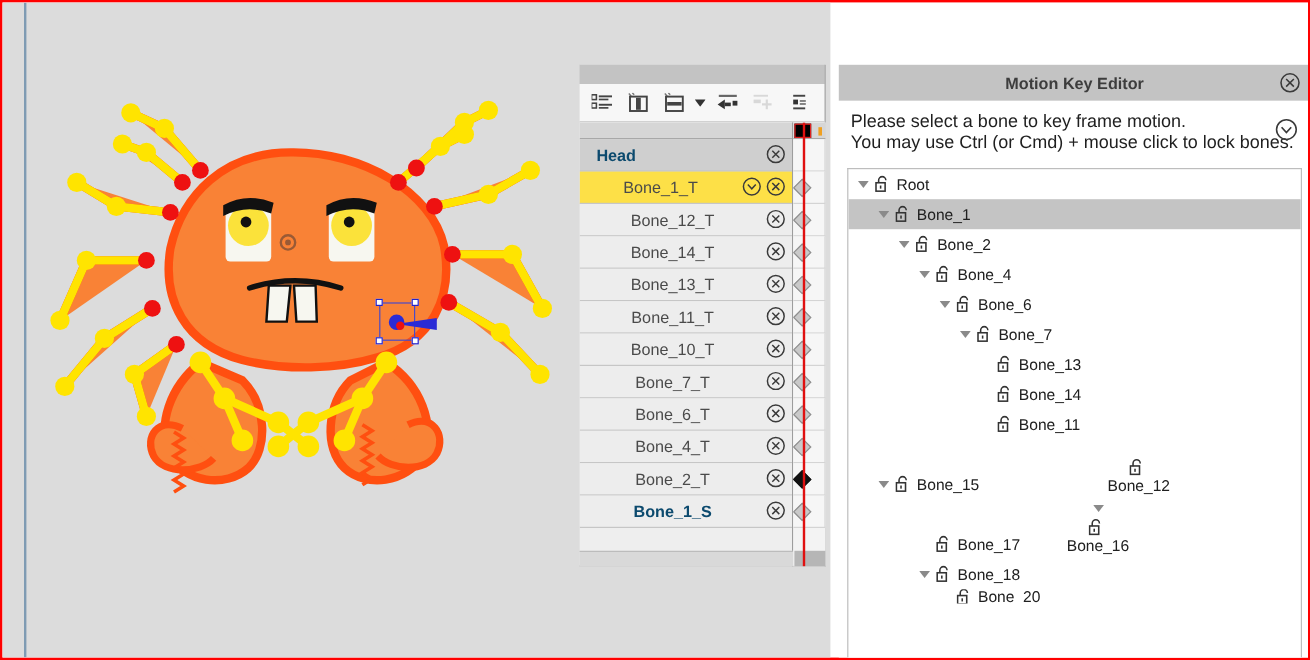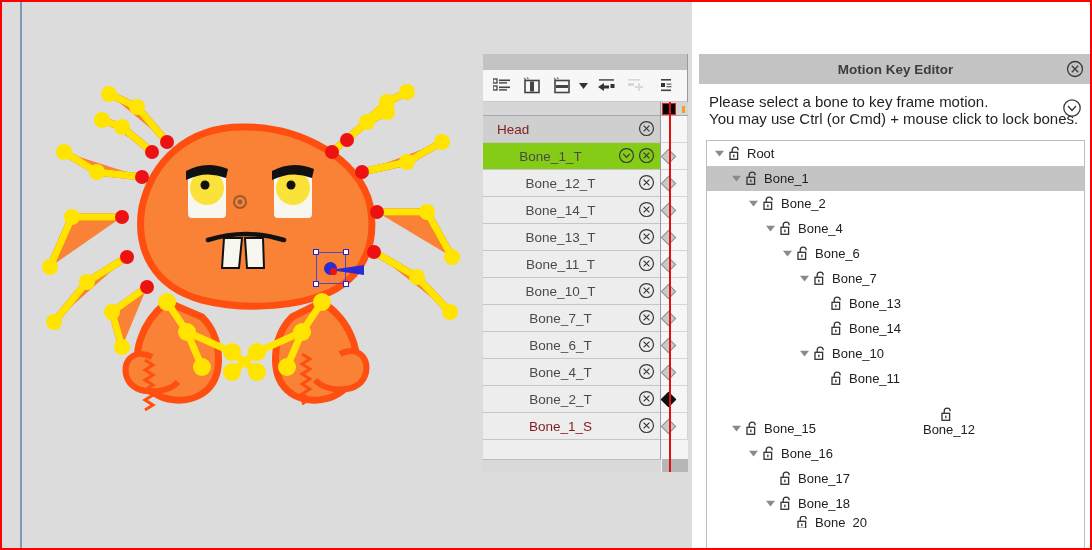--- a/index.html
+++ b/index.html
@@ -96,29 +96,29 @@
   }
   .ch-row {
     height: 27px;
     display: flex; align-items: center;
     border-bottom: 1px solid #c6c6c6;
     background: #ededed;
     padding-right: 4px;
     position: relative;
   }
   .ch-row.header { background: #cfcfcf; }
-  .ch-row.selected { background: #84cc16; }
+  .ch-row.selected { background: #fde047; }
   .ch-label {
     flex: 1;
     font-size: 13.5px; color: #4a4a4a;
     text-align: center;
     white-space: nowrap; overflow: hidden;
   }
   .ch-row.header .ch-label,
-  .ch-row.bold .ch-label { color: #7f1d1d; font-weight: normal; }
+  .ch-row.bold .ch-label { color: #0c4a6e; font-weight: bold; }
   .ch-row.header .ch-label { text-align: left; padding-left: 14px; }
   .ch-row.bold .ch-label { text-align: center; }
   .ch-icons { display: flex; align-items: center; gap: 2px; }
   .circ-icon { width: 18px; height: 18px; color: #3a3a3a; }
   .circ-icon svg { display: block; }
 
   #track-col {
     width: 27px; height: 370px;
     background: #f3f3f3;
     position: relative;
@@ -755,35 +755,20 @@
           </span>
           <span class="lockico">
             <svg width="13" height="15" viewBox="0 0 13 15">
               <path d="M3.2 6.5 V4.2 A3 3 0 0 1 9.2 4.2" fill="none" stroke="#333" stroke-width="1.3"></path>
               <rect x="1" y="6.3" width="7.6" height="7" fill="none" stroke="#333" stroke-width="1.3"></rect>
               <rect x="4.2" y="8.6" width="1.3" height="2.6" fill="#333"></rect>
             </svg>
           </span>
           <span class="tree-label">Bone_14</span>
         </div>
-        <div class="tree-row" style="padding-left: 90px;">
-          <span class="tri">
-            <svg width="9" height="7" viewBox="0 0 9 7">
-              <path d="M0 0.8 L9 0.8 L4.5 6.6 Z" fill="#8a8a8a"></path>
-            </svg>
-          </span>
-          <span class="lockico">
-            <svg width="13" height="15" viewBox="0 0 13 15">
-              <path d="M3.2 6.5 V4.2 A3 3 0 0 1 9.2 4.2" fill="none" stroke="#333" stroke-width="1.3"></path>
-              <rect x="1" y="6.3" width="7.6" height="7" fill="none" stroke="#333" stroke-width="1.3"></rect>
-              <rect x="4.2" y="8.6" width="1.3" height="2.6" fill="#333"></rect>
-            </svg>
-          </span>
-          <span class="tree-label">Bone_10</span>
-        </div>
         <div class="tree-row" style="padding-left: 107px;">
           <span class="tri empty">
             <svg width="9" height="7" viewBox="0 0 9 7">
               <path d="M0 0.8 L9 0.8 L4.5 6.6 Z" fill="#8a8a8a"></path>
             </svg>
           </span>
           <span class="lockico">
             <svg width="13" height="15" viewBox="0 0 13 15">
               <path d="M3.2 6.5 V4.2 A3 3 0 0 1 9.2 4.2" fill="none" stroke="#333" stroke-width="1.3"></path>
               <rect x="1" y="6.3" width="7.6" height="7" fill="none" stroke="#333" stroke-width="1.3"></rect>
@@ -815,21 +800,21 @@
           </span>
           <span class="lockico">
             <svg width="13" height="15" viewBox="0 0 13 15">
               <path d="M3.2 6.5 V4.2 A3 3 0 0 1 9.2 4.2" fill="none" stroke="#333" stroke-width="1.3"></path>
               <rect x="1" y="6.3" width="7.6" height="7" fill="none" stroke="#333" stroke-width="1.3"></rect>
               <rect x="4.2" y="8.6" width="1.3" height="2.6" fill="#333"></rect>
             </svg>
           </span>
           <span class="tree-label">Bone_15</span>
         </div>
-        <div class="tree-row" style="padding-left: 39px;">
+        <div class="tree-row" style="padding-left: 39px; flex-direction: column;">
           <span class="tri">
             <svg width="9" height="7" viewBox="0 0 9 7">
               <path d="M0 0.8 L9 0.8 L4.5 6.6 Z" fill="#8a8a8a"></path>
             </svg>
           </span>
           <span class="lockico">
             <svg width="13" height="15" viewBox="0 0 13 15">
               <path d="M3.2 6.5 V4.2 A3 3 0 0 1 9.2 4.2" fill="none" stroke="#333" stroke-width="1.3"></path>
               <rect x="1" y="6.3" width="7.6" height="7" fill="none" stroke="#333" stroke-width="1.3"></rect>
               <rect x="4.2" y="8.6" width="1.3" height="2.6" fill="#333"></rect>

